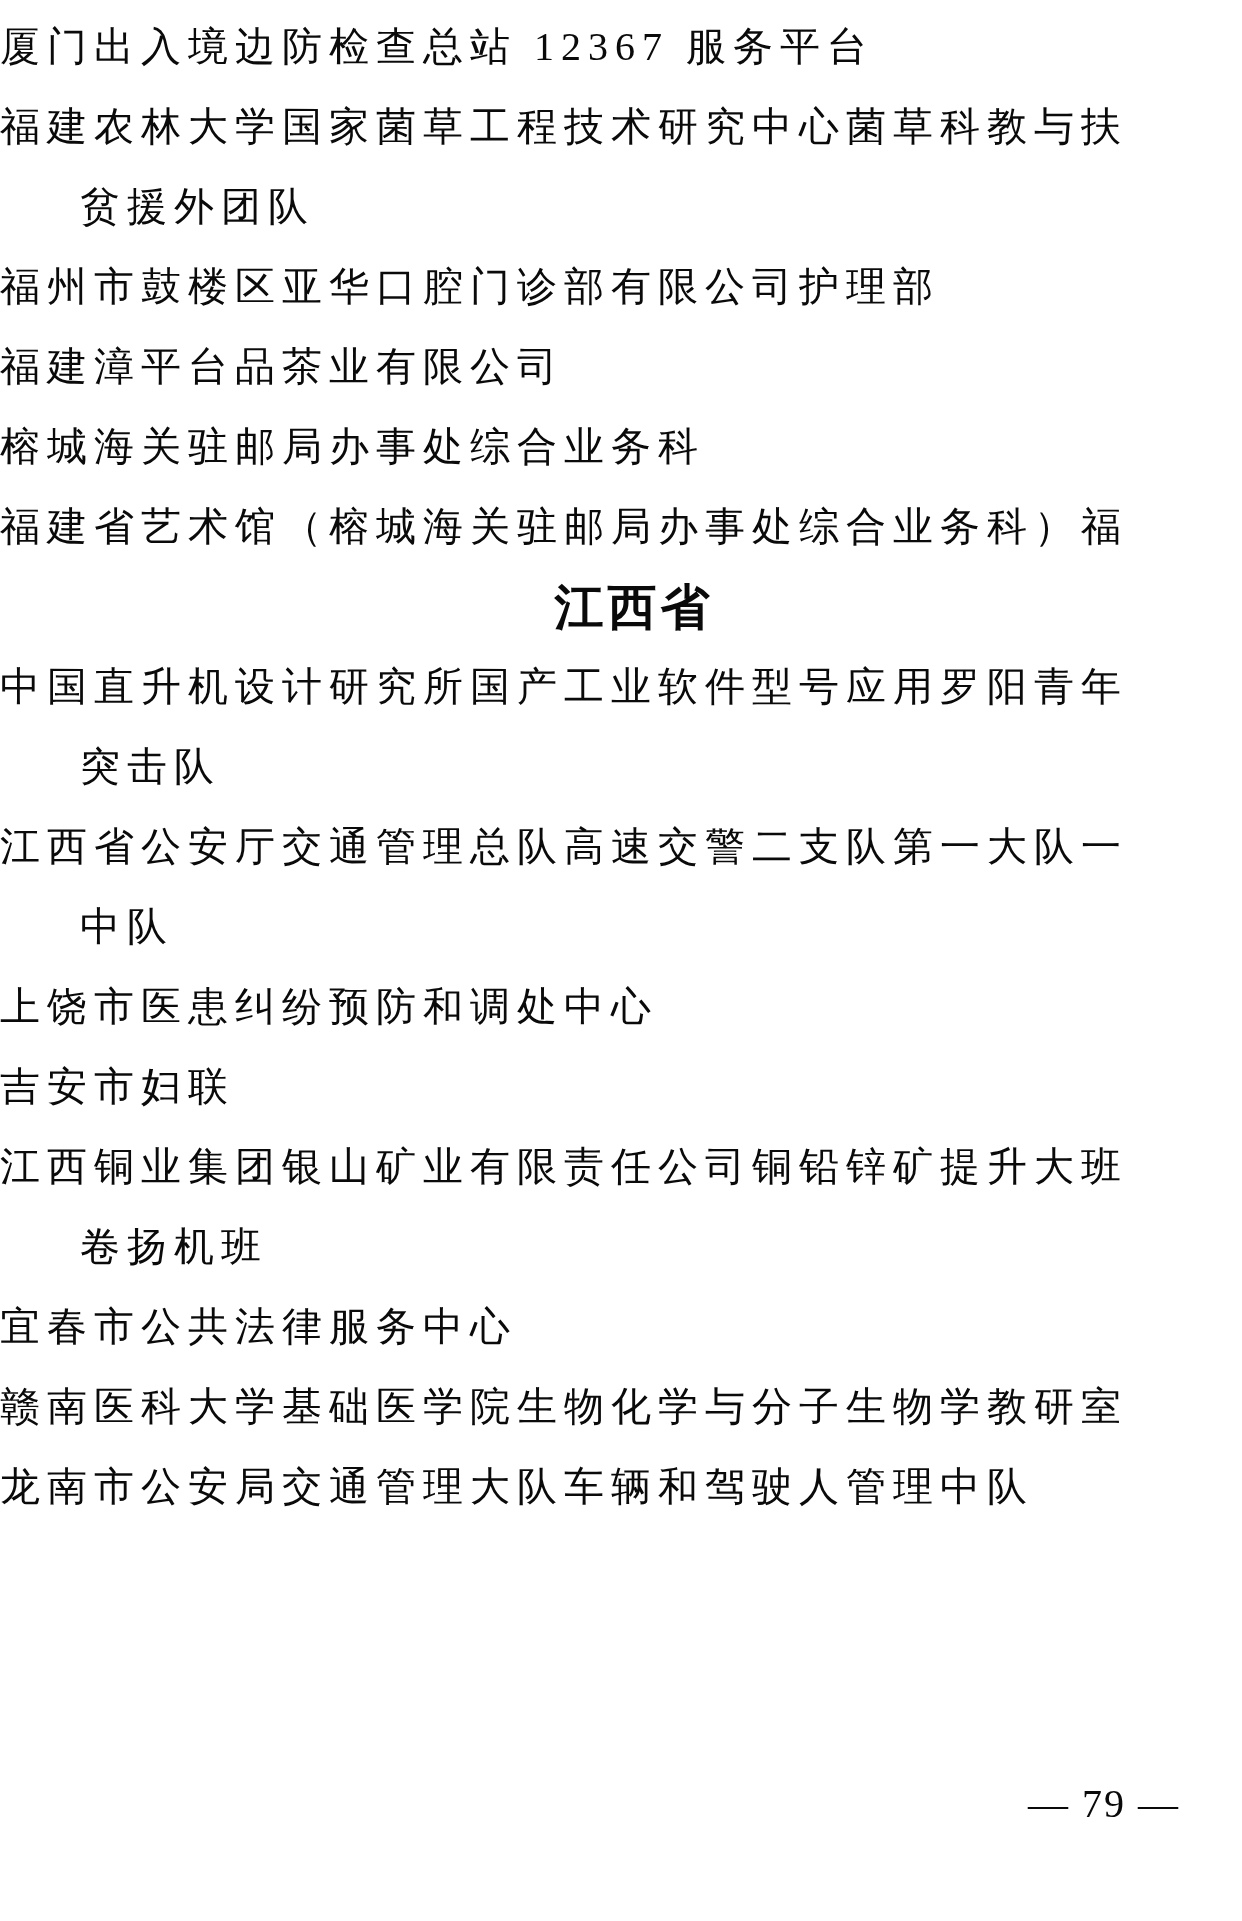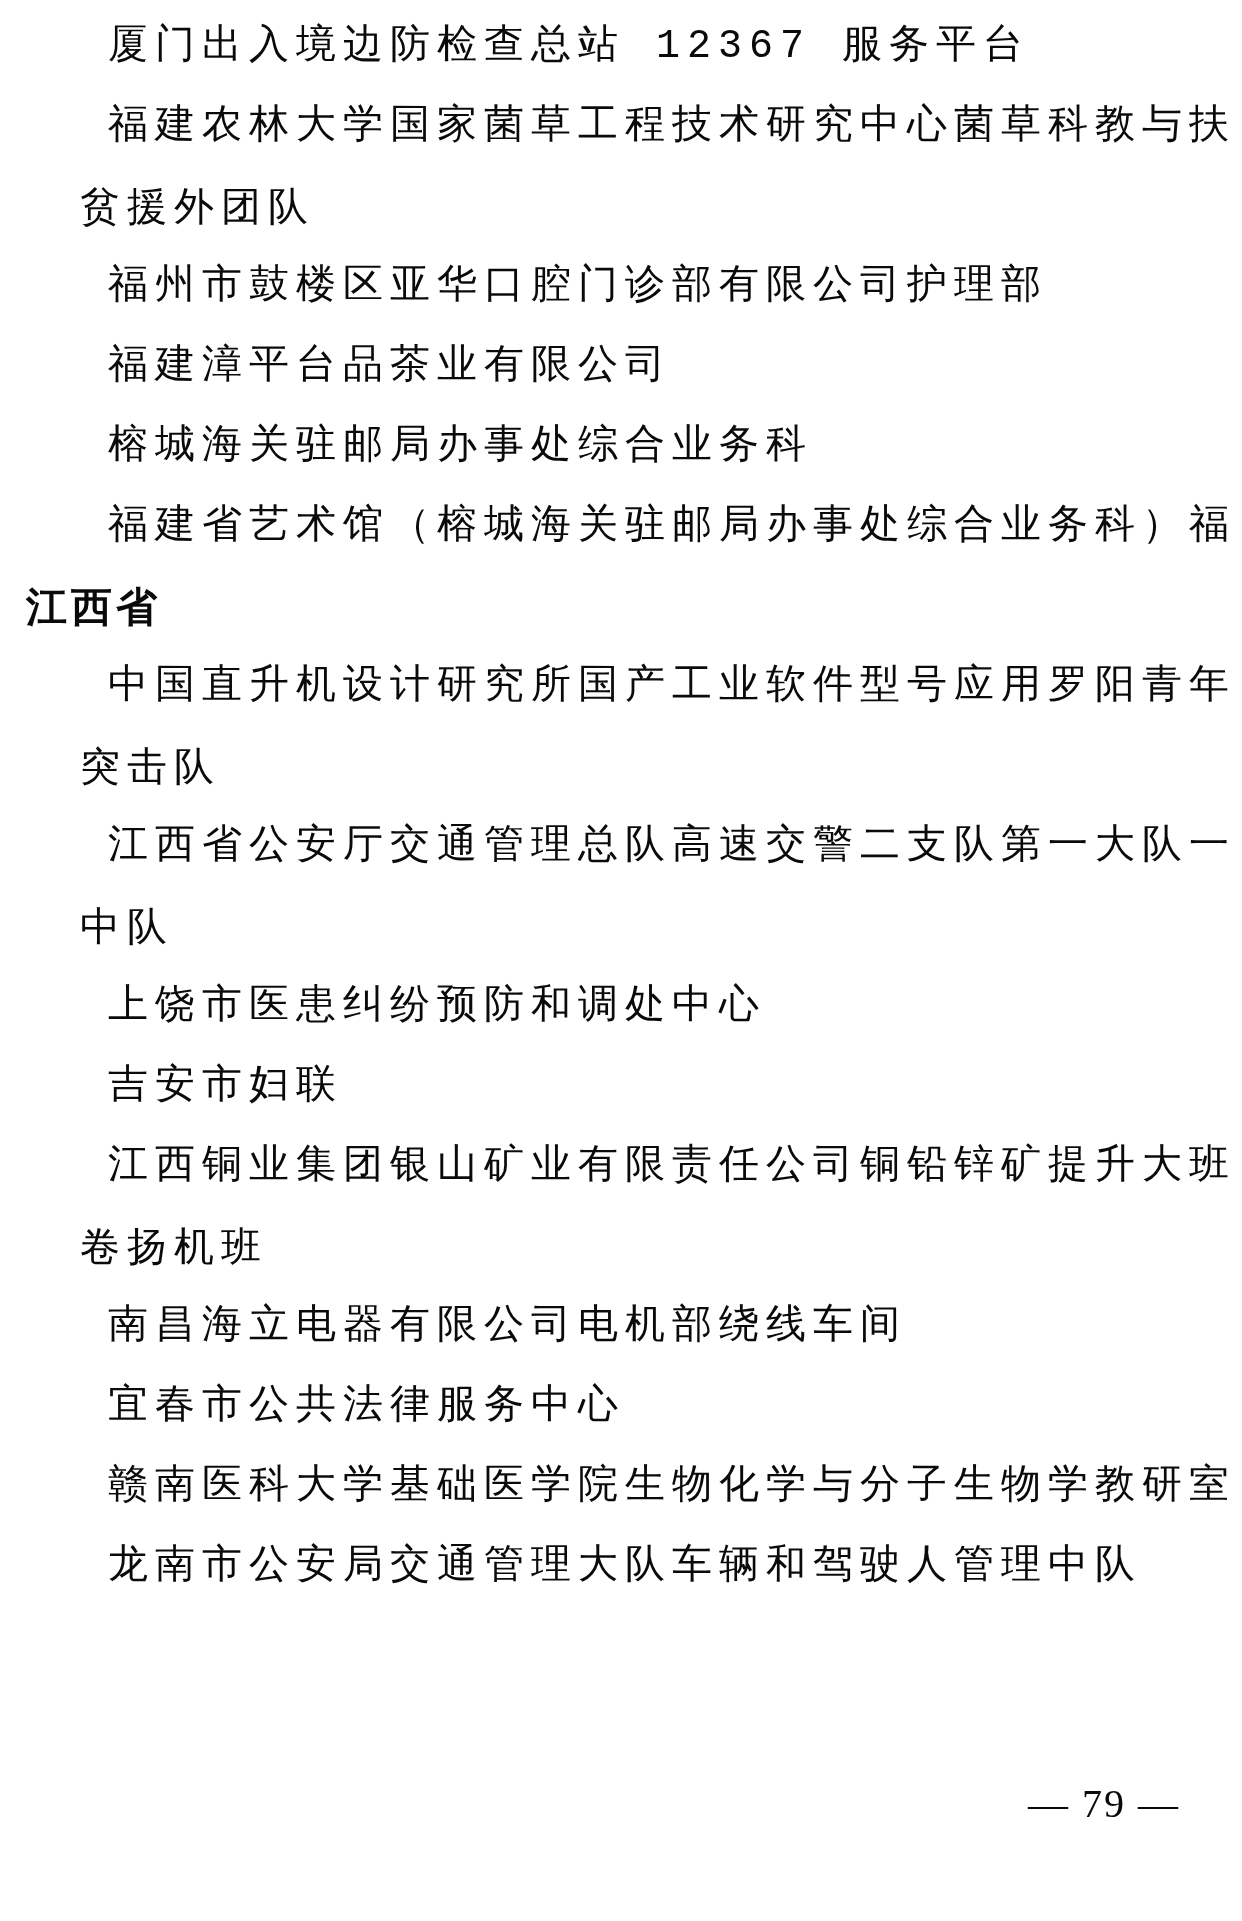--- a/index.html
+++ b/index.html
@@ -21,32 +21,31 @@
   }
   .line {
     height: 80px;
     line-height: 80px;
     font-size: 40px;
     letter-spacing: 7px;
     white-space: nowrap;
     font-family: "Liberation Serif", serif;
   }
   .item {
-    margin-left: 108px;
-    font-family: Liberation Mono, monospace;
   }
   .continuation {
     margin-left: 80px;
   }
   .heading {
     margin-left: 26px;
     font-family: "Liberation Sans", sans-serif;
     font-weight: 700;
-    font-size: 41px;
+    font-size: 49px;
     letter-spacing: 4px;
+    text-align: center;
   }
   .page-number {
     position: absolute;
     top: 1772px;
     right: 62px;
     height: 64px;
     line-height: 64px;
     font-size: 40px;
     letter-spacing: 2px;
     font-family: Liberation Serif, serif;
@@ -67,19 +66,18 @@
       <div class="line item">福建省艺术馆（榕城海关驻邮局办事处综合业务科）福</div>
       <div class="line heading">江西省</div>
       <div class="line item">中国直升机设计研究所国产工业软件型号应用罗阳青年</div>
       <div class="line continuation">突击队</div>
       <div class="line item">江西省公安厅交通管理总队高速交警二支队第一大队一</div>
       <div class="line continuation">中队</div>
       <div class="line item">上饶市医患纠纷预防和调处中心</div>
       <div class="line item">吉安市妇联</div>
       <div class="line item">江西铜业集团银山矿业有限责任公司铜铅锌矿提升大班</div>
       <div class="line continuation">卷扬机班</div>
-      <div class="line item">南昌海立电器有限公司电机部绕线车间</div>
       <div class="line item">宜春市公共法律服务中心</div>
       <div class="line item">赣南医科大学基础医学院生物化学与分子生物学教研室</div>
       <div class="line item">龙南市公安局交通管理大队车辆和驾驶人管理中队</div>
     </div>
   <div class="page-number">— 79 —</div>
 </div>
 
 </body></html>

